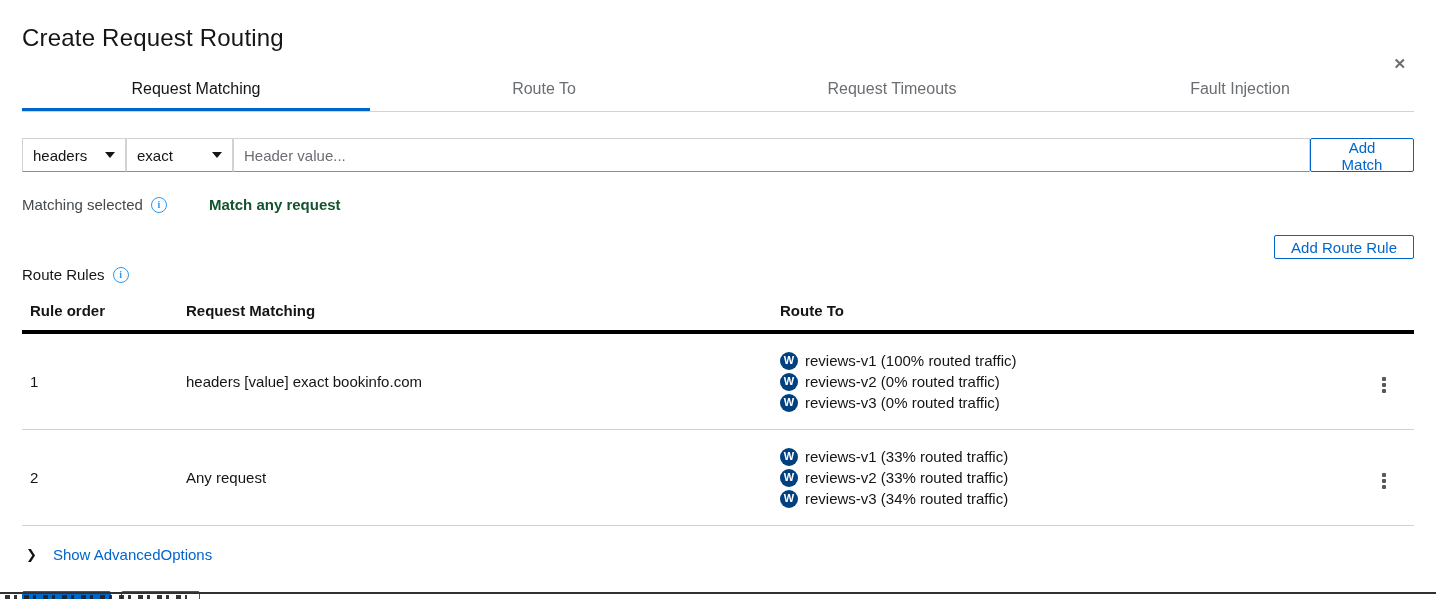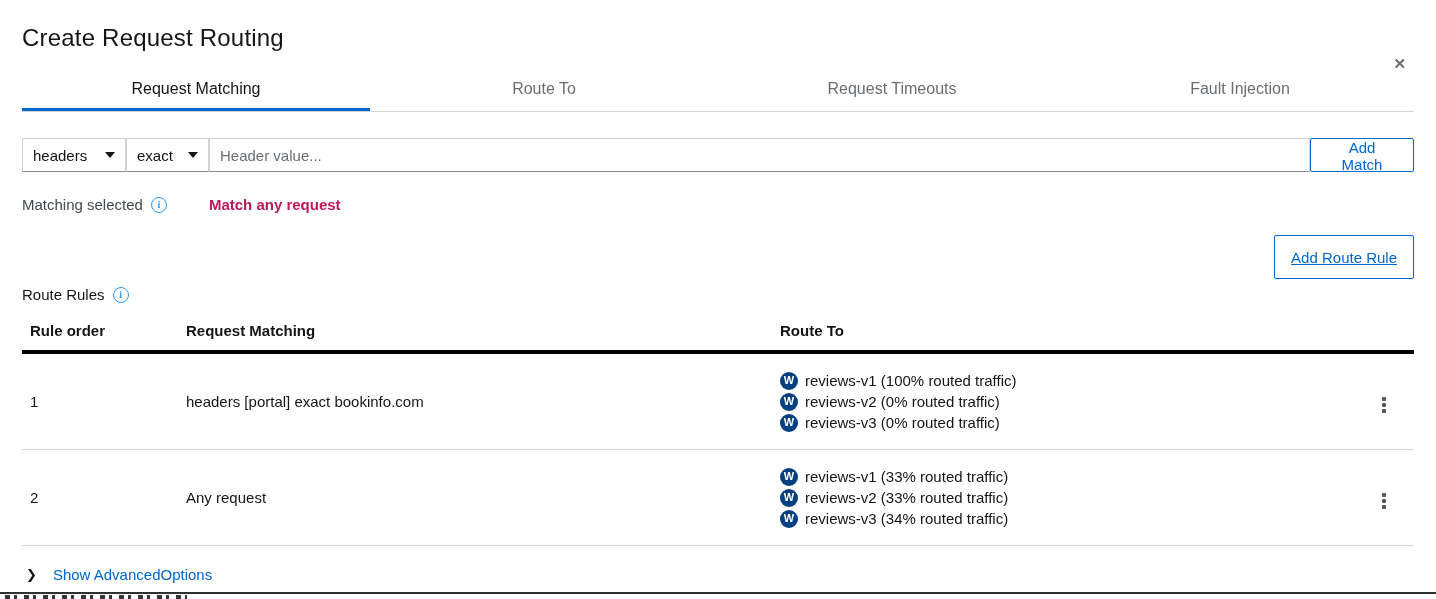--- a/index.html
+++ b/index.html
@@ -71,21 +71,21 @@
   .pf-select .caret {
     width: 0; height: 0;
     border-left: 5px solid transparent;
     border-right: 5px solid transparent;
     border-top: 6px solid #151515;
     display: inline-block;
   }
   .pf-input { flex: 1 1 0; min-width: 0; }
   .pf-input::placeholder { color: #6a6e73; opacity: 1; }
   .sel-category { width: 104px; justify-content: space-between; }
-  .sel-operator { width: 83px; justify-content: space-between; }
+  .sel-operator { width: 107px; justify-content: space-between; }
   .btn-secondary {
     height: 34px;
     background: #fff;
     border: 1px solid #0066cc;
     color: #0066cc;
     font-size: 15px;
     font-family: inherit;
     padding: 0 16px;
     cursor: pointer;
     border-radius: 2px;
@@ -108,30 +108,30 @@
     border-radius: 50%;
     color: #2b9af3;
     font-size: 10px; font-weight: 700;
     font-family: "Liberation Serif", serif;
     margin-left: 8px;
     flex: none;
   }
   .matching-selected .val {
     font-weight: 700;
     margin-left: 42px;
-    color: #be185d;
+    color: #14532d;
   }
 
   
   .add-rule-bar {
     margin-top: 22px;
     display: flex;
     justify-content: flex-end;
   }
-  .btn-add-rule { height: 44px; text-decoration: underline; }
+  .btn-add-rule { height: 24px; }
 
   
   .route-rules-label {
     margin-top: 7px;
     display: flex; align-items: center;
     font-size: 15px;
     color: #151515;
   }
   table.rules {
     width: 100%;
@@ -285,21 +285,21 @@
       <tr>
         <th class="col-order">Rule order</th>
         <th class="col-match">Request Matching</th>
         <th class="col-route">Route To</th>
         <th class="col-kebab"></th>
       </tr>
     </thead>
     <tbody>
   <tr>
     <td class="col-order">1</td>
-    <td class="col-match">headers [portal] exact bookinfo.com</td>
+    <td class="col-match">headers [value] exact bookinfo.com</td>
     <td class="col-route">
             <div class="route-line">
               <span class="wbadge">W</span>
               <span>reviews-v1 (100% routed traffic)</span>
             </div>
             <div class="route-line">
               <span class="wbadge">W</span>
               <span>reviews-v2 (0% routed traffic)</span>
             </div>
             <div class="route-line">

